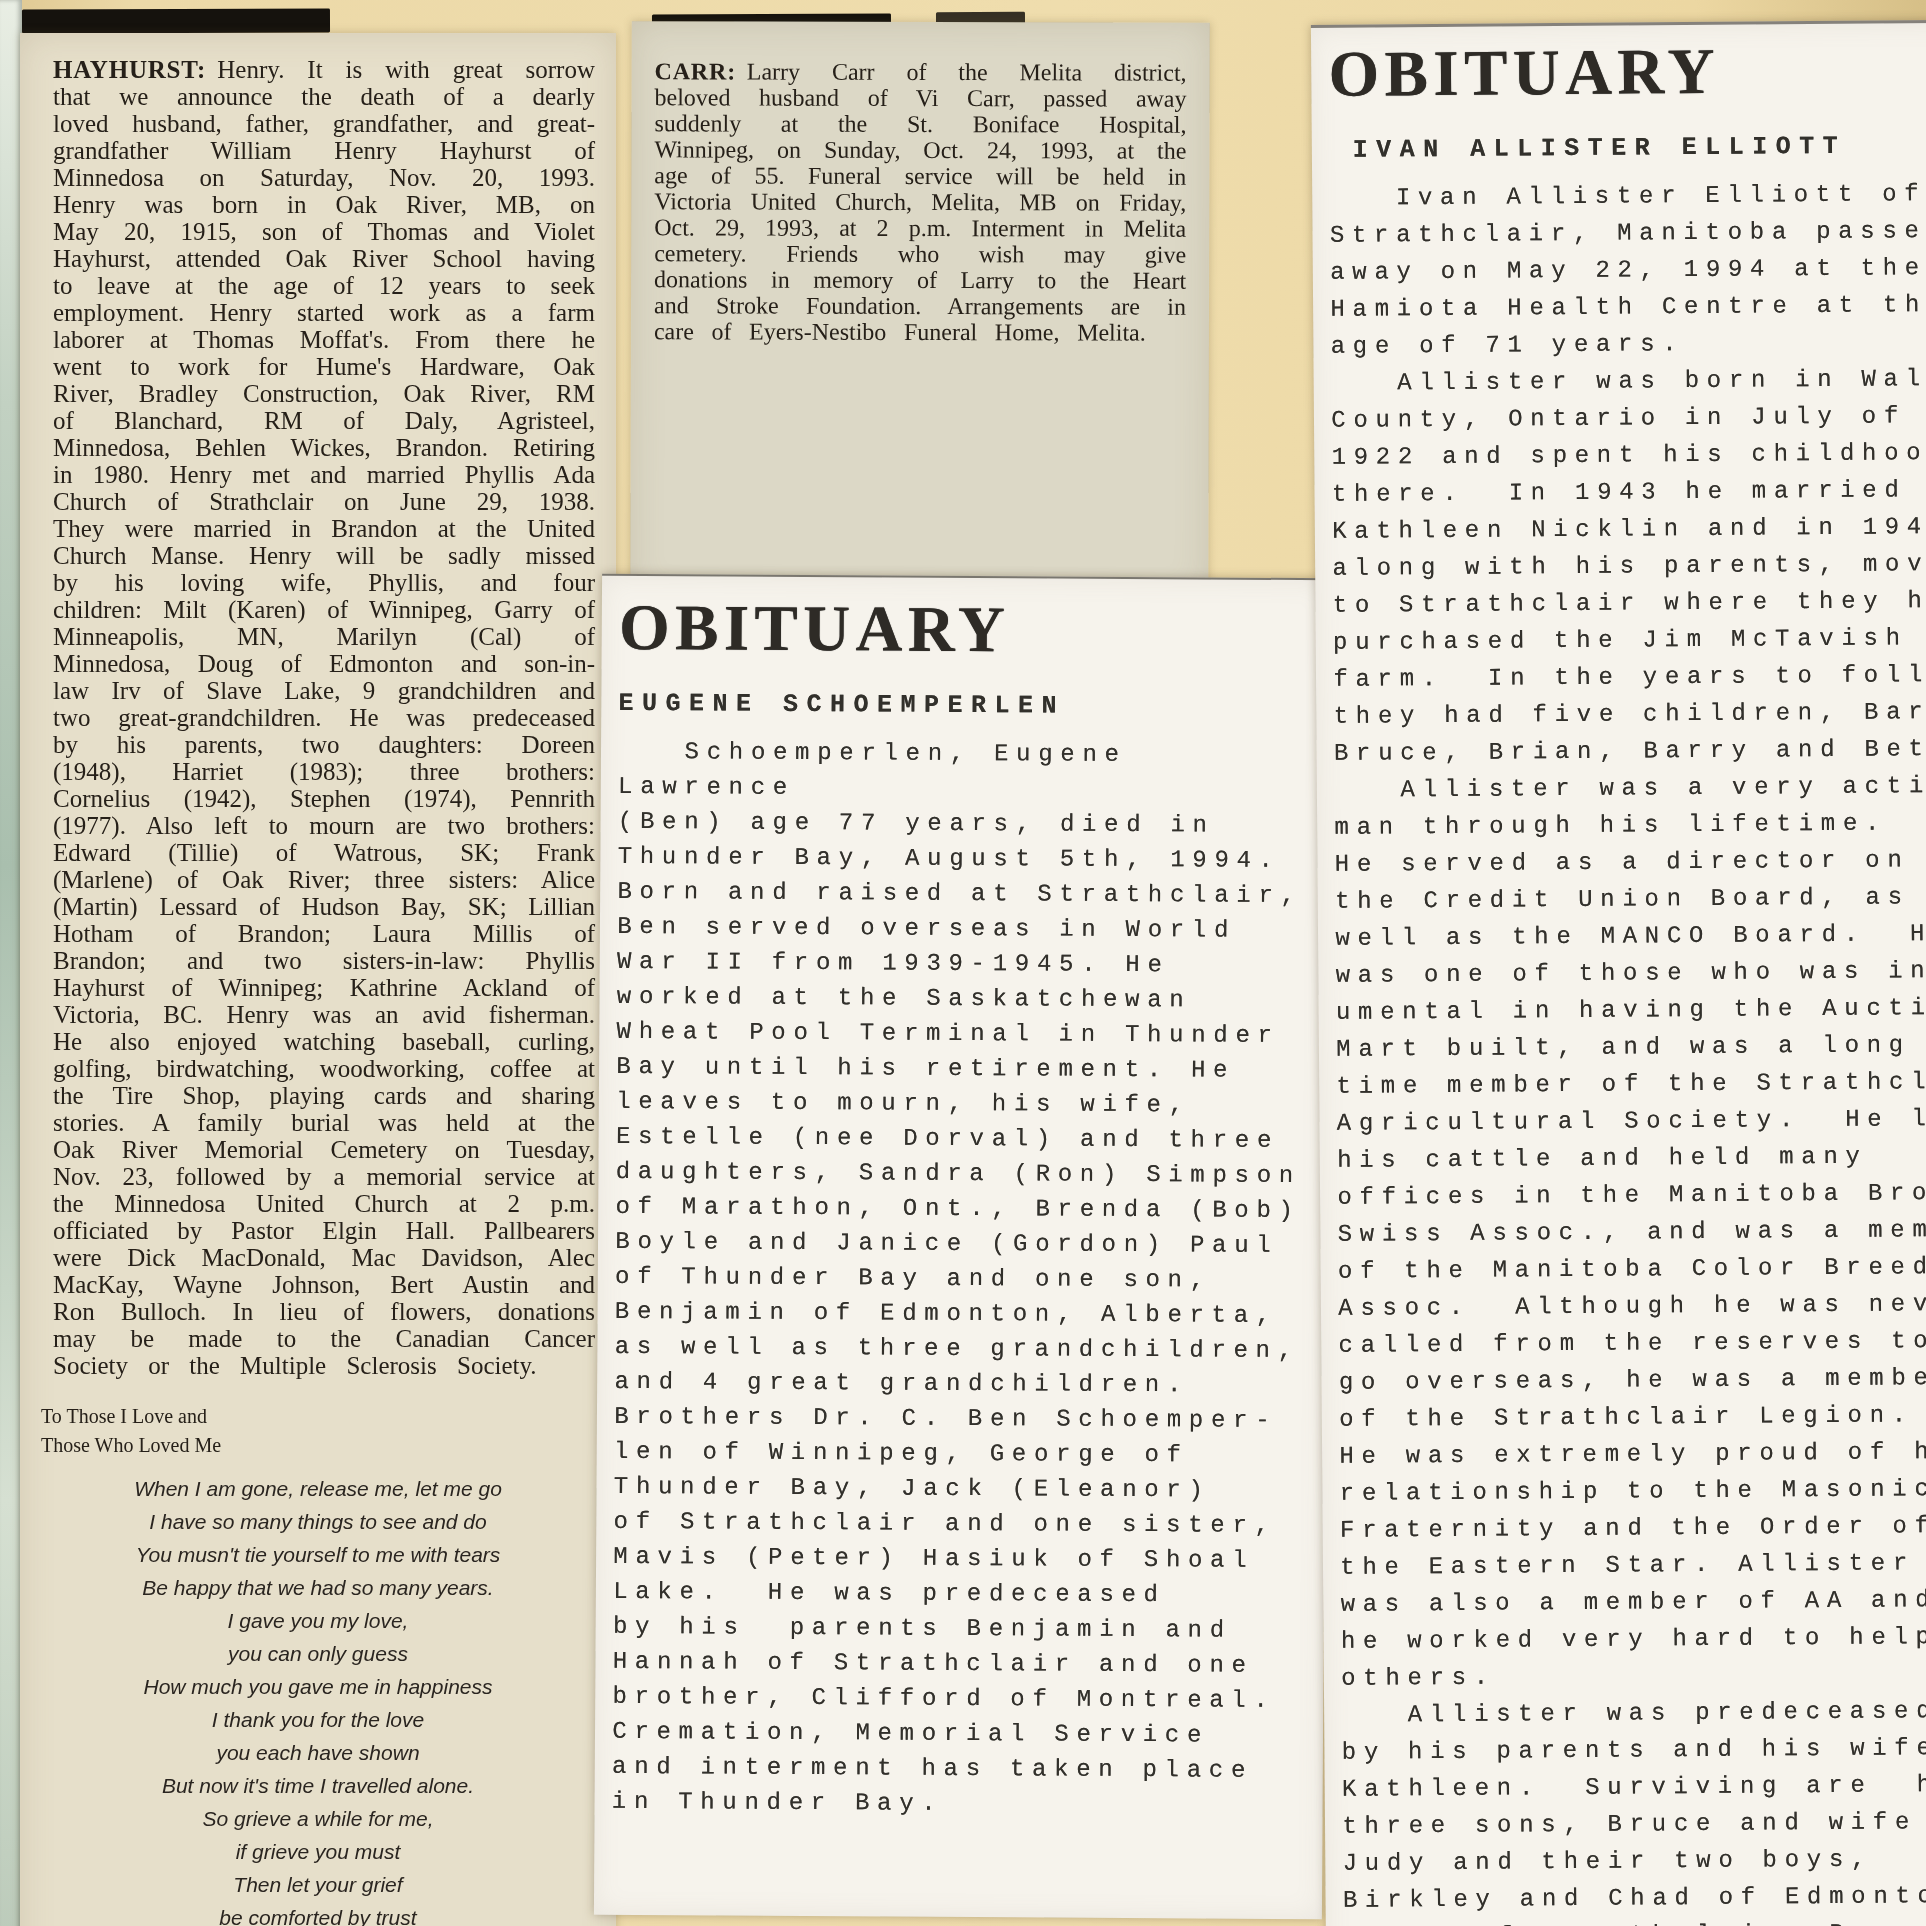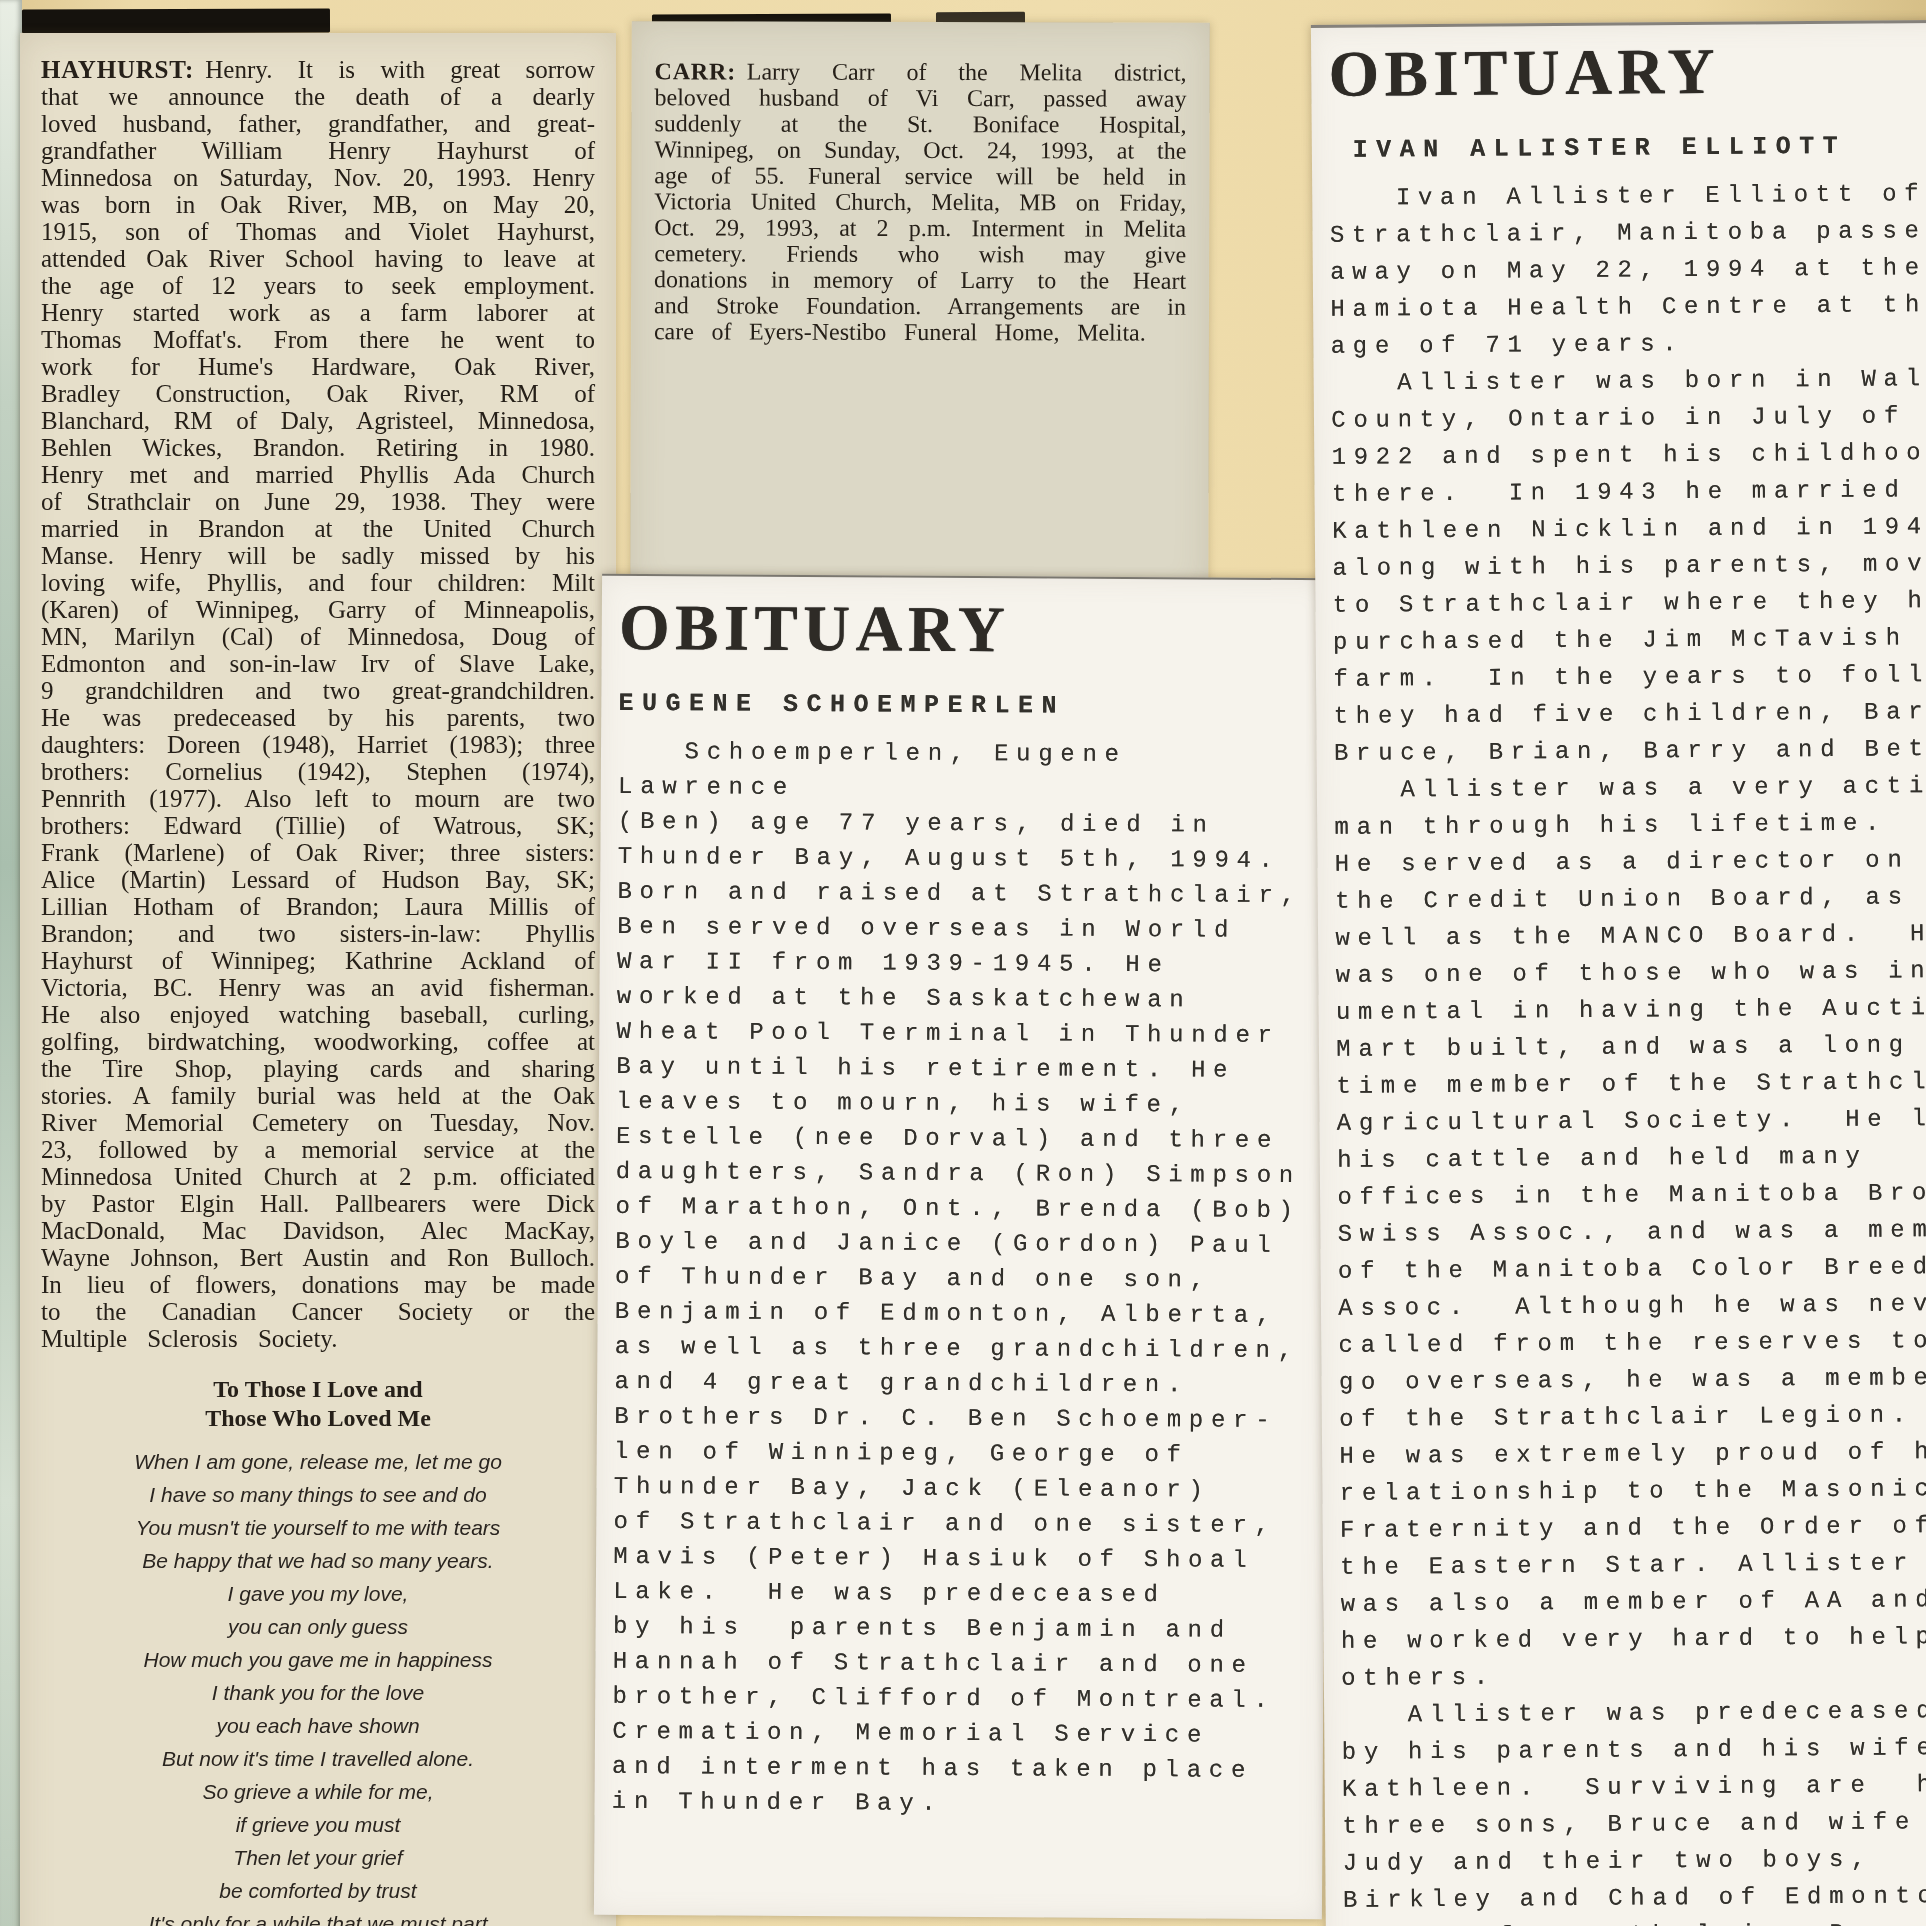--- a/index.html
+++ b/index.html
@@ -12,25 +12,25 @@
   
   .newsprint{
     color:#262019;
     box-shadow:0 0 8.5px rgba(92,74,40,.28), inset 0 0 35px rgba(120,104,70,.18);
   }
   .news-body{
     text-align:justify;text-align-last:left;
     margin:0;
   }
   .lead{font-weight:bold;letter-spacing:0.8px;margin-right:.45em;}
-  .hayhurst-text{font-size:25px;line-height:27px;word-spacing:14px;}
+  .hayhurst-text{font-size:25px;line-height:27px;word-spacing:14px;margin-left:12px;}
   .carr-text{font-size:24px;line-height:26px;word-spacing:11.6px;}
   .poem-title{
-    font-weight:bold;text-align:center;white-space:pre-line;
-    font-size:24px;line-height:29px;margin:23px 0 11.6px 0;
+    font-weight:normal;text-align:left;white-space:pre-line;
+    font-size:20px;line-height:29px;margin:23px 0 11.6px 0;
   }
   .poem{
     font-family:"Liberation Sans",sans-serif;font-style:italic;
     text-align:center;white-space:pre-line;
     font-size:21px;line-height:33px;color:#2a2520;
   }
   
   .photocopy{
     background:#f6f3ec;color:#32302b;
     box-shadow:0 0 10px rgba(80,64,34,.35), inset 0 0 27px rgba(150,140,120,.12);

